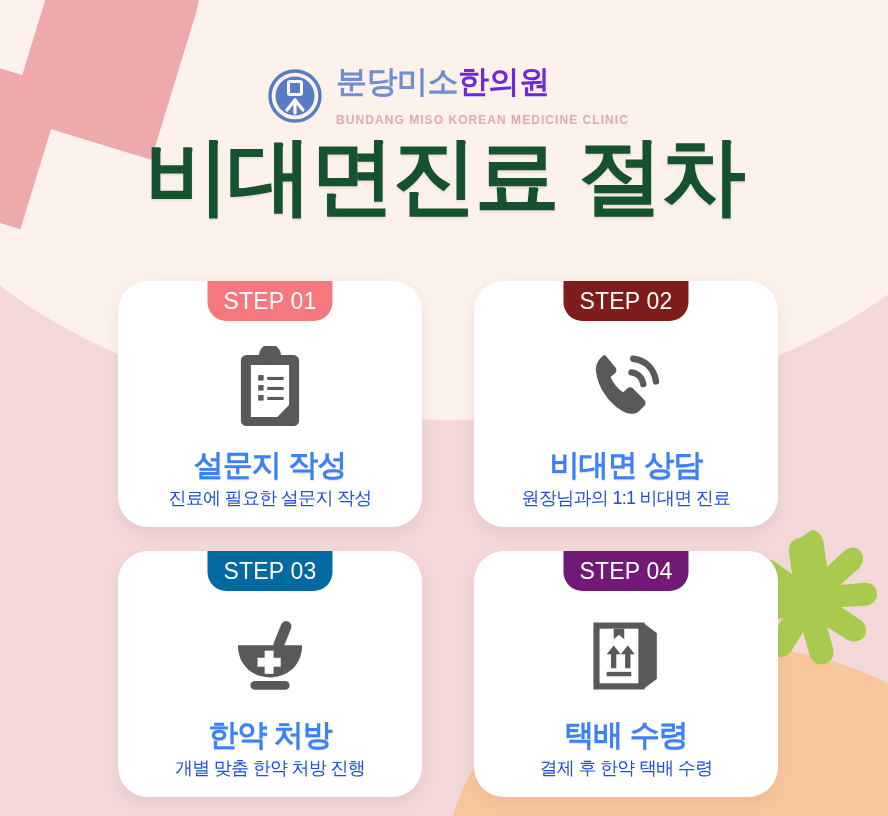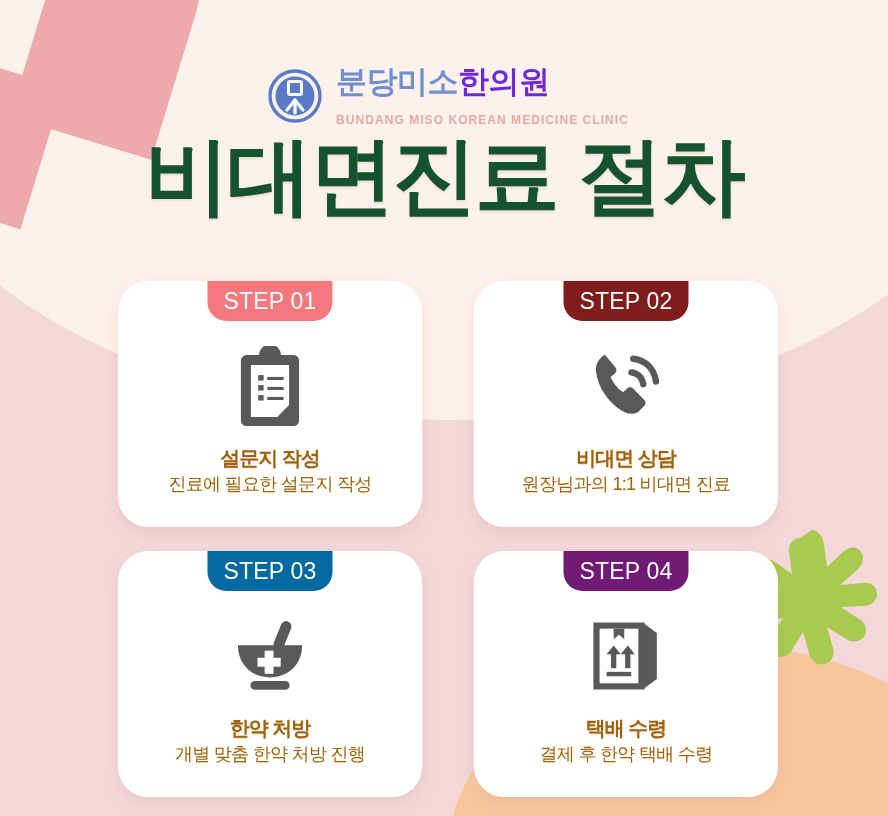--- a/index.html
+++ b/index.html
@@ -75,26 +75,26 @@
     min-width:120px;height:40px;border-radius:0 0 19px 19px;
     display:flex;align-items:center;justify-content:center;
     color:#fff;font-size:23px;font-weight:normal;letter-spacing:.2px;
     padding:0 16px;box-sizing:border-box;
   }
   .icon-wrap{
     margin-top:62px;height:86px;display:flex;align-items:center;justify-content:center;
   }
   .icon-wrap svg{display:block;}
   .card-title{
-    margin-top:16px;font-size:20px;font-weight:bold;color:#a16207;
+    margin-top:16px;font-size:30px;font-weight:bold;color:#3b82f6;
     letter-spacing:-1px;
     text-shadow:0 1px 1px rgba(160,130,130,.25);
   }
   .card-desc{
-    margin-top:0;font-size:18px;color:#a16207;letter-spacing:-0.7px;
+    margin-top:0;font-size:18px;color:#1d4ed8;letter-spacing:-0.7px;
   }
 </style>
 </head>
 <body>
 
 <div id="stage">
 
   <div class="bg-base"></div>
   <div class="bg-cream"></div>
   <div class="bg-heart"></div>

